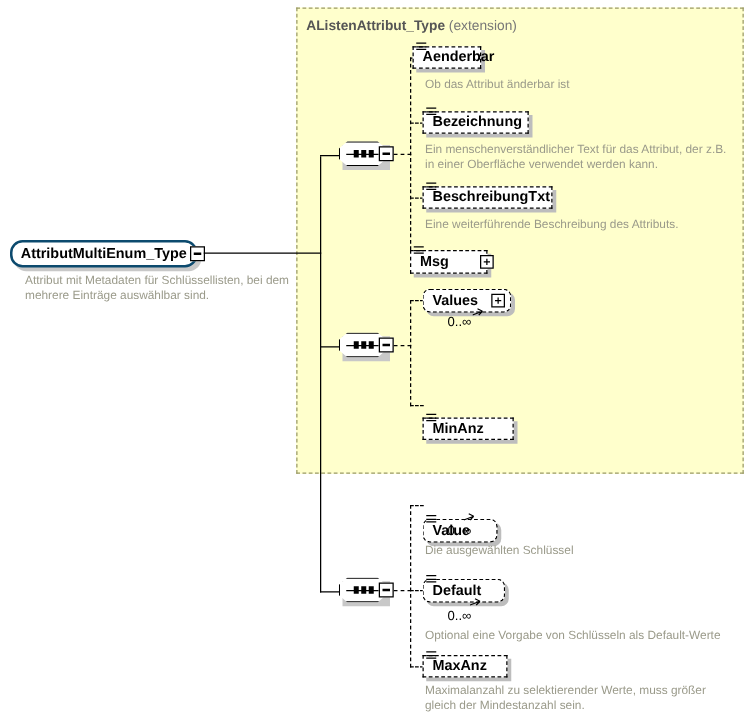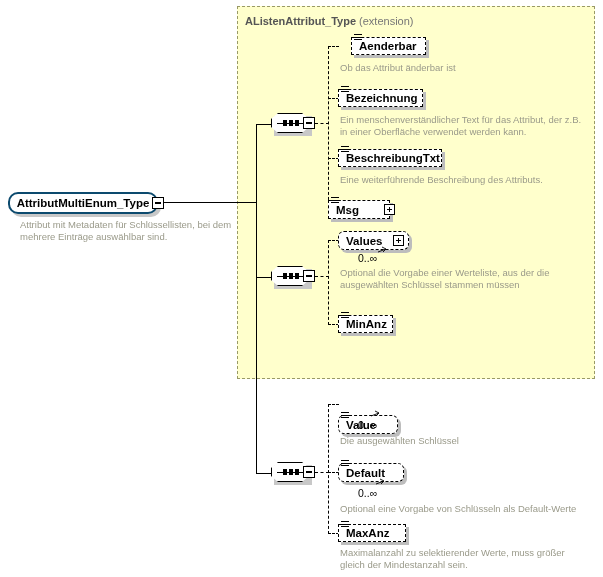--- a/index.html
+++ b/index.html
@@ -155,21 +155,21 @@
     <div class="dot d1"></div>
     <div class="dot d2"></div>
     <div class="dot d3"></div>
   </div>
   <div class="minus-box" style="left:303px;top:117px;"></div>
 
   <div class="hline dash" style="left:315px;top:123px;width:14px;"></div>
   <div class="vline dash" style="left:328px;top:46px;height:164px;"></div>
 
   <div class="hline dash" style="left:328px;top:46px;width:11px;"></div>
-  <div class="el-box" style="left:351px;top:37px;width:75px;height:18px;">
+  <div class="el-box" style="left:330px;top:37px;width:55px;height:18px;">
     <span class="el-glyph">
         <i></i>
         <i></i>
         <i></i>
       </span>
     <span class="lbl">Aenderbar</span>
   </div>
   <div class="doc" style="left:340px;top:62px;width:250px;">Ob das Attribut änderbar ist</div>
 
   <div class="hline dash" style="left:328px;top:98px;width:11px;"></div>
@@ -221,24 +221,23 @@
 
   <div class="hline dash" style="left:328px;top:240px;width:11px;"></div>
   <div class="el-box rounded" style="left:338px;top:231px;width:71px;height:19px;">
     <span class="lbl">Values</span>
   </div>
   <div class="plus-box" style="left:393px;top:235px;"></div>
   <svg class="rep-arrow" style="left:378px;top:246px;" viewBox="0 0 10 8">
     <path d="M0 6 L8 3 M8 3 L4 1 M8 3 L5 6" stroke="#000" stroke-width="0.9" fill="none"></path>
   </svg>
   <div class="card" style="left:358px;top:252px;">0..∞</div>
-  <div class="doc" style="left:340px;top:267px;width:250px;">Optional die Vorgabe einer Werteliste, aus der die ausgewählten Schlüssel stammen müssen</div>
 
   <div class="hline dash" style="left:328px;top:324px;width:11px;"></div>
-  <div class="el-box" style="left:338px;top:315px;width:55px;height:18px;">
+  <div class="el-box" style="left:338px;top:334px;width:73px;height:18px;">
     <span class="el-glyph">
         <i></i>
         <i></i>
         <i></i>
       </span>
     <span class="lbl">MinAnz</span>
   </div>
 
   <div class="hline" style="left:256px;top:473px;width:22px;"></div>
   <div class="seq" style="left:271px;top:462px;">

